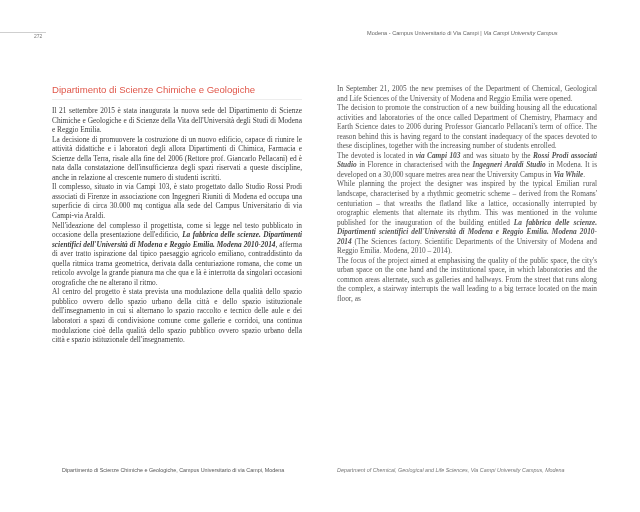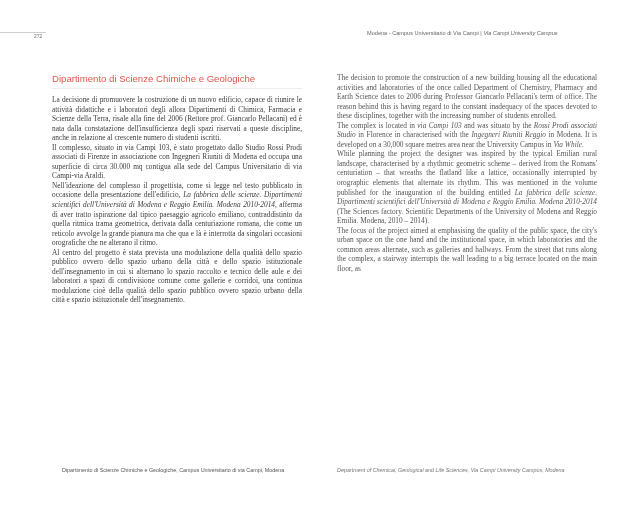--- a/index.html
+++ b/index.html
@@ -1,51 +1,53 @@
 <!DOCTYPE html>
 <html><head>
 <meta charset="utf-8">
 <style>
   html, body { margin:0; padding:0; }
   body { width:640px; height:512px; background:#ffffff; position:relative; overflow:hidden; font-family:"Liberation Serif", serif; color:#444; }
   .topline { position:absolute; left:0; top:32px; width:46px; height:1px; background:#cfcfcf; }
   .pagenum { position:absolute; left:34px; top:33px; font-family:"Liberation Sans", sans-serif; font-size:5px; color:#777; }
   .running-head { position:absolute; left:367px; top:30px; font-family:"Liberation Sans", sans-serif; font-size:5.6px; color:#666; white-space:nowrap; }
   .running-head i { font-style:italic; }
-  .col { position:absolute; top:73px; }
+  .col { position:absolute; top:84px; }
   .col.left { left:52px; width:250px; }
   .col.right { left:337px; width:260px; }
   .heading { font-family:"Liberation Sans", sans-serif; color:#e0574a; font-size:9.6px; padding-bottom:4px; border-bottom:1px solid #ededed; margin-bottom:6px; white-space:nowrap; }
   .body p { margin:0; font-size:7.35px; line-height:9.55px; text-align:justify; color:#3c3c3c; }
   .col.right .body p { color:#555; }
-  .body i { font-style:italic; }
+  .body i { font-style:italic;font-weight:bold; }
   .footer { position:absolute; top:467px; font-family:"Liberation Sans", sans-serif; font-size:5.4px; color:#555; white-space:nowrap; }
   .footer.left { left:62px; }
   .footer.right { left:337px; font-style:italic; color:#777; }
 </style>
 </head>
 <body>
 
 <div class="topline"></div>
 <div class="pagenum">272</div>
 <div class="running-head"><span>Modena - Campus Universitario di Via Campi | </span><i>Via Campi University Campus</i></div>
 
 <div class="col left">
   <div class="heading">Dipartimento di Scienze Chimiche e Geologiche</div>
   <div class="body">
+    <p>Il 21 settembre 2015 è stata inaugurata la nuova sede del Dipartimento di Scienze Chimiche e Geologiche e di Scienze della Vita dell'Università degli Studi di Modena e Reggio Emilia.</p>
     <p>La decisione di promuovere la costruzione di un nuovo edificio, capace di riunire le attività didattiche e i laboratori degli allora Dipartimenti di Chimica, Farmacia e Scienze della Terra, risale alla fine del 2006 (Rettore prof. Giancarlo Pellacani) ed è nata dalla constatazione dell'insufficienza degli spazi riservati a queste discipline, anche in relazione al crescente numero di studenti iscritti.</p>
     <p>Il complesso, situato in via Campi 103, è stato progettato dallo Studio Rossi Prodi associati di Firenze in associazione con Ingegneri Riuniti di Modena ed occupa una superficie di circa 30.000 mq contigua alla sede del Campus Universitario di via Campi-via Araldi.</p>
     <p><span>Nell'ideazione del complesso il progettista, come si legge nel testo pubblicato in occasione della presentazione dell'edificio, </span><i>La fabbrica delle scienze. Dipartimenti scientifici dell'Università di Modena e Reggio Emilia. Modena 2010-2014</i><span>, afferma di aver tratto ispirazione dal tipico paesaggio agricolo emiliano, contraddistinto da quella ritmica trama geometrica, derivata dalla centuriazione romana, che come un reticolo avvolge la grande pianura ma che qua e là è interrotta da singolari occasioni orografiche che ne alterano il ritmo.</span></p>
     <p>Al centro del progetto è stata prevista una modulazione della qualità dello spazio pubblico ovvero dello spazio urbano della città e dello spazio istituzionale dell'insegnamento in cui si alternano lo spazio raccolto e tecnico delle aule e dei laboratori a spazi di condivisione comune come gallerie e corridoi, una continua modulazione cioè della qualità dello spazio pubblico ovvero spazio urbano della città e spazio istituzionale dell'insegnamento.</p>
   </div>
 </div>
 
 <div class="col right">
   <div class="body">
+    <p>In September 21, 2005 the new premises of the Department of Chemical, Geological and Life Sciences of the University of Modena and Reggio Emilia were opened.</p>
     <p>The decision to promote the construction of a new building housing all the educational activities and laboratories of the once called Department of Chemistry, Pharmacy and Earth Science dates to 2006 during Professor Giancarlo Pellacani's term of office. The reason behind this is having regard to the constant inadequacy of the spaces devoted to these disciplines, together with the increasing number of students enrolled.</p>
-    <p><span>The complex is located in </span><i>via Campi 103</i><span> and was situato by the </span><i>Rossi Prodi associati Studio</i><span> in Florence in characterised with the </span><i>Ingegneri Riuniti Reggio</i><span> in Modena. It is developed on a 30,000 square metres area near the University Campus in </span><i>Via While</i><span>.</span></p>
+    <p><span>The devoted is located in </span><i>via Campi 103</i><span> and was situato by the </span><i>Rossi Prodi associati Studio</i><span> in Florence in characterised with the </span><i>Ingegneri Araldi Studio</i><span> in Modena. It is developed on a 30,000 square metres area near the University Campus in </span><i>Via While</i><span>.</span></p>
     <p><span>While planning the project the designer was inspired by the typical Emilian rural landscape, characterised by a rhythmic geometric scheme – derived from the Romans' centuriation – that wreaths the flatland like a lattice, occasionally interrupted by orographic elements that alternate its rhythm. This was mentioned in the volume published for the inauguration of the building entitled </span><i>La fabbrica delle scienze. Dipartimenti scientifici dell'Università di Modena e Reggio Emilia. Modena 2010-2014</i><span> (The Sciences factory. Scientific Departments of the University of Modena and Reggio Emilia. Modena, 2010 – 2014).</span></p>
     <p>The focus of the project aimed at emphasising the quality of the public space, the city's urban space on the one hand and the institutional space, in which laboratories and the common areas alternate, such as galleries and hallways. From the street that runs along the complex, a stairway interrupts the wall leading to a big terrace located on the main floor, as</p>
   </div>
 </div>
 
 <div class="footer left">Dipartimento di Scienze Chimiche e Geologiche, Campus Universitario di via Campi, Modena</div>
 <div class="footer right">Department of Chemical, Geological and Life Sciences, Via Campi University Campus, Modena</div>
 
 </body></html>

